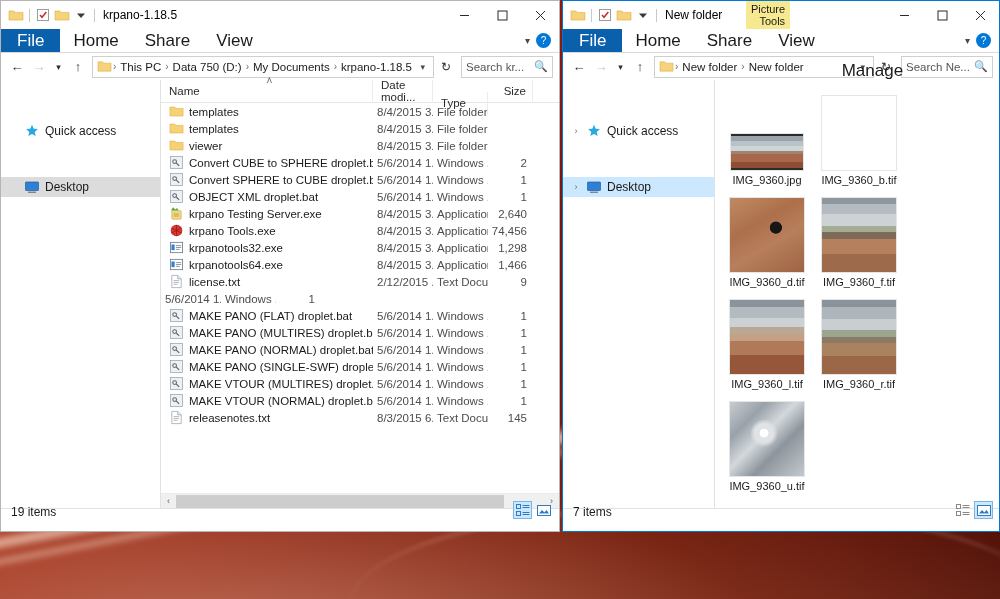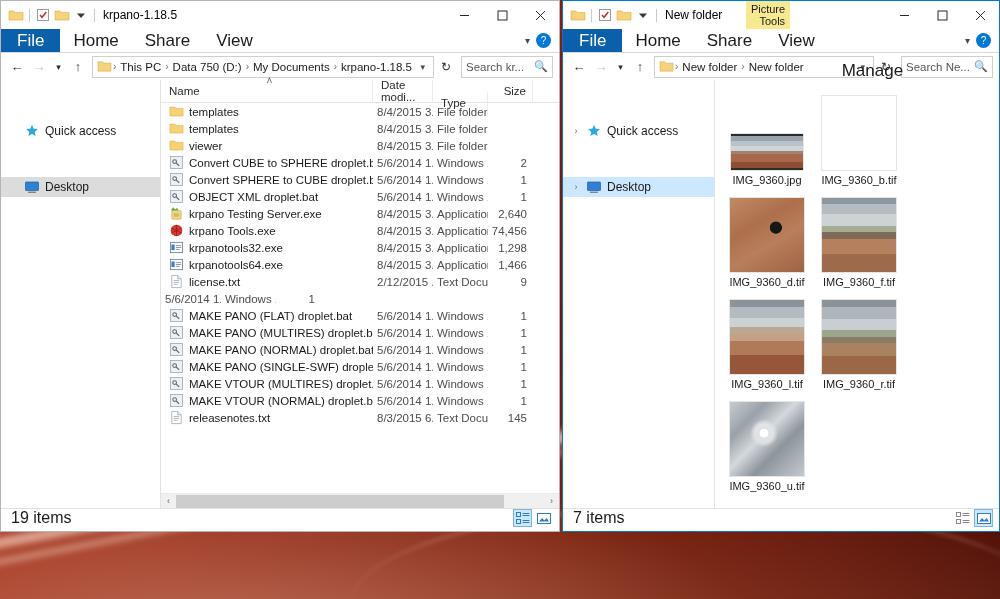--- a/index.html
+++ b/index.html
@@ -193,23 +193,23 @@
   .hscroll {
     height: 15px; flex: 0 0 15px; background: #f0f0f0;
     display: flex; align-items: center; border-top: 1px solid #ebebeb;
   }
   .hs-arrow { width: 15px; height: 15px; display: flex; align-items: center; justify-content: center; font-size: 9px; color: #5a5a5a; }
   .hs-track { flex: 1; height: 15px; position: relative; }
   .hs-thumb { position: absolute; left: 0; top: 1px; bottom: 1px; width: 89%; background: #cdcdcd; }
 
   
   .statusbar {
-    height: 23px; flex: 0 0 23px; display: flex; align-items: flex-start;
+    height: 23px; flex: 0 0 23px; display: flex; align-items: flex-end;
     background: #fff; border-top: 1px solid #e2e2e2;
-    padding: 0 6px 0 10px; font-size: 16px; color: #1a1a1a;
+    padding: 0 6px 12px 10px; font-size: 12px; color: #1a1a1a;
   }
   .status-views { margin-left: auto; display: flex; gap: 2px; align-items: center; }
   .vbtn {
     width: 19px; height: 18px; display: flex; align-items: center; justify-content: center;
     border: 1px solid transparent;
   }
   .vbtn.active { background: #cce8ff; border-color: #7eb4e2; }
 </style>
 </head>
 <body>

